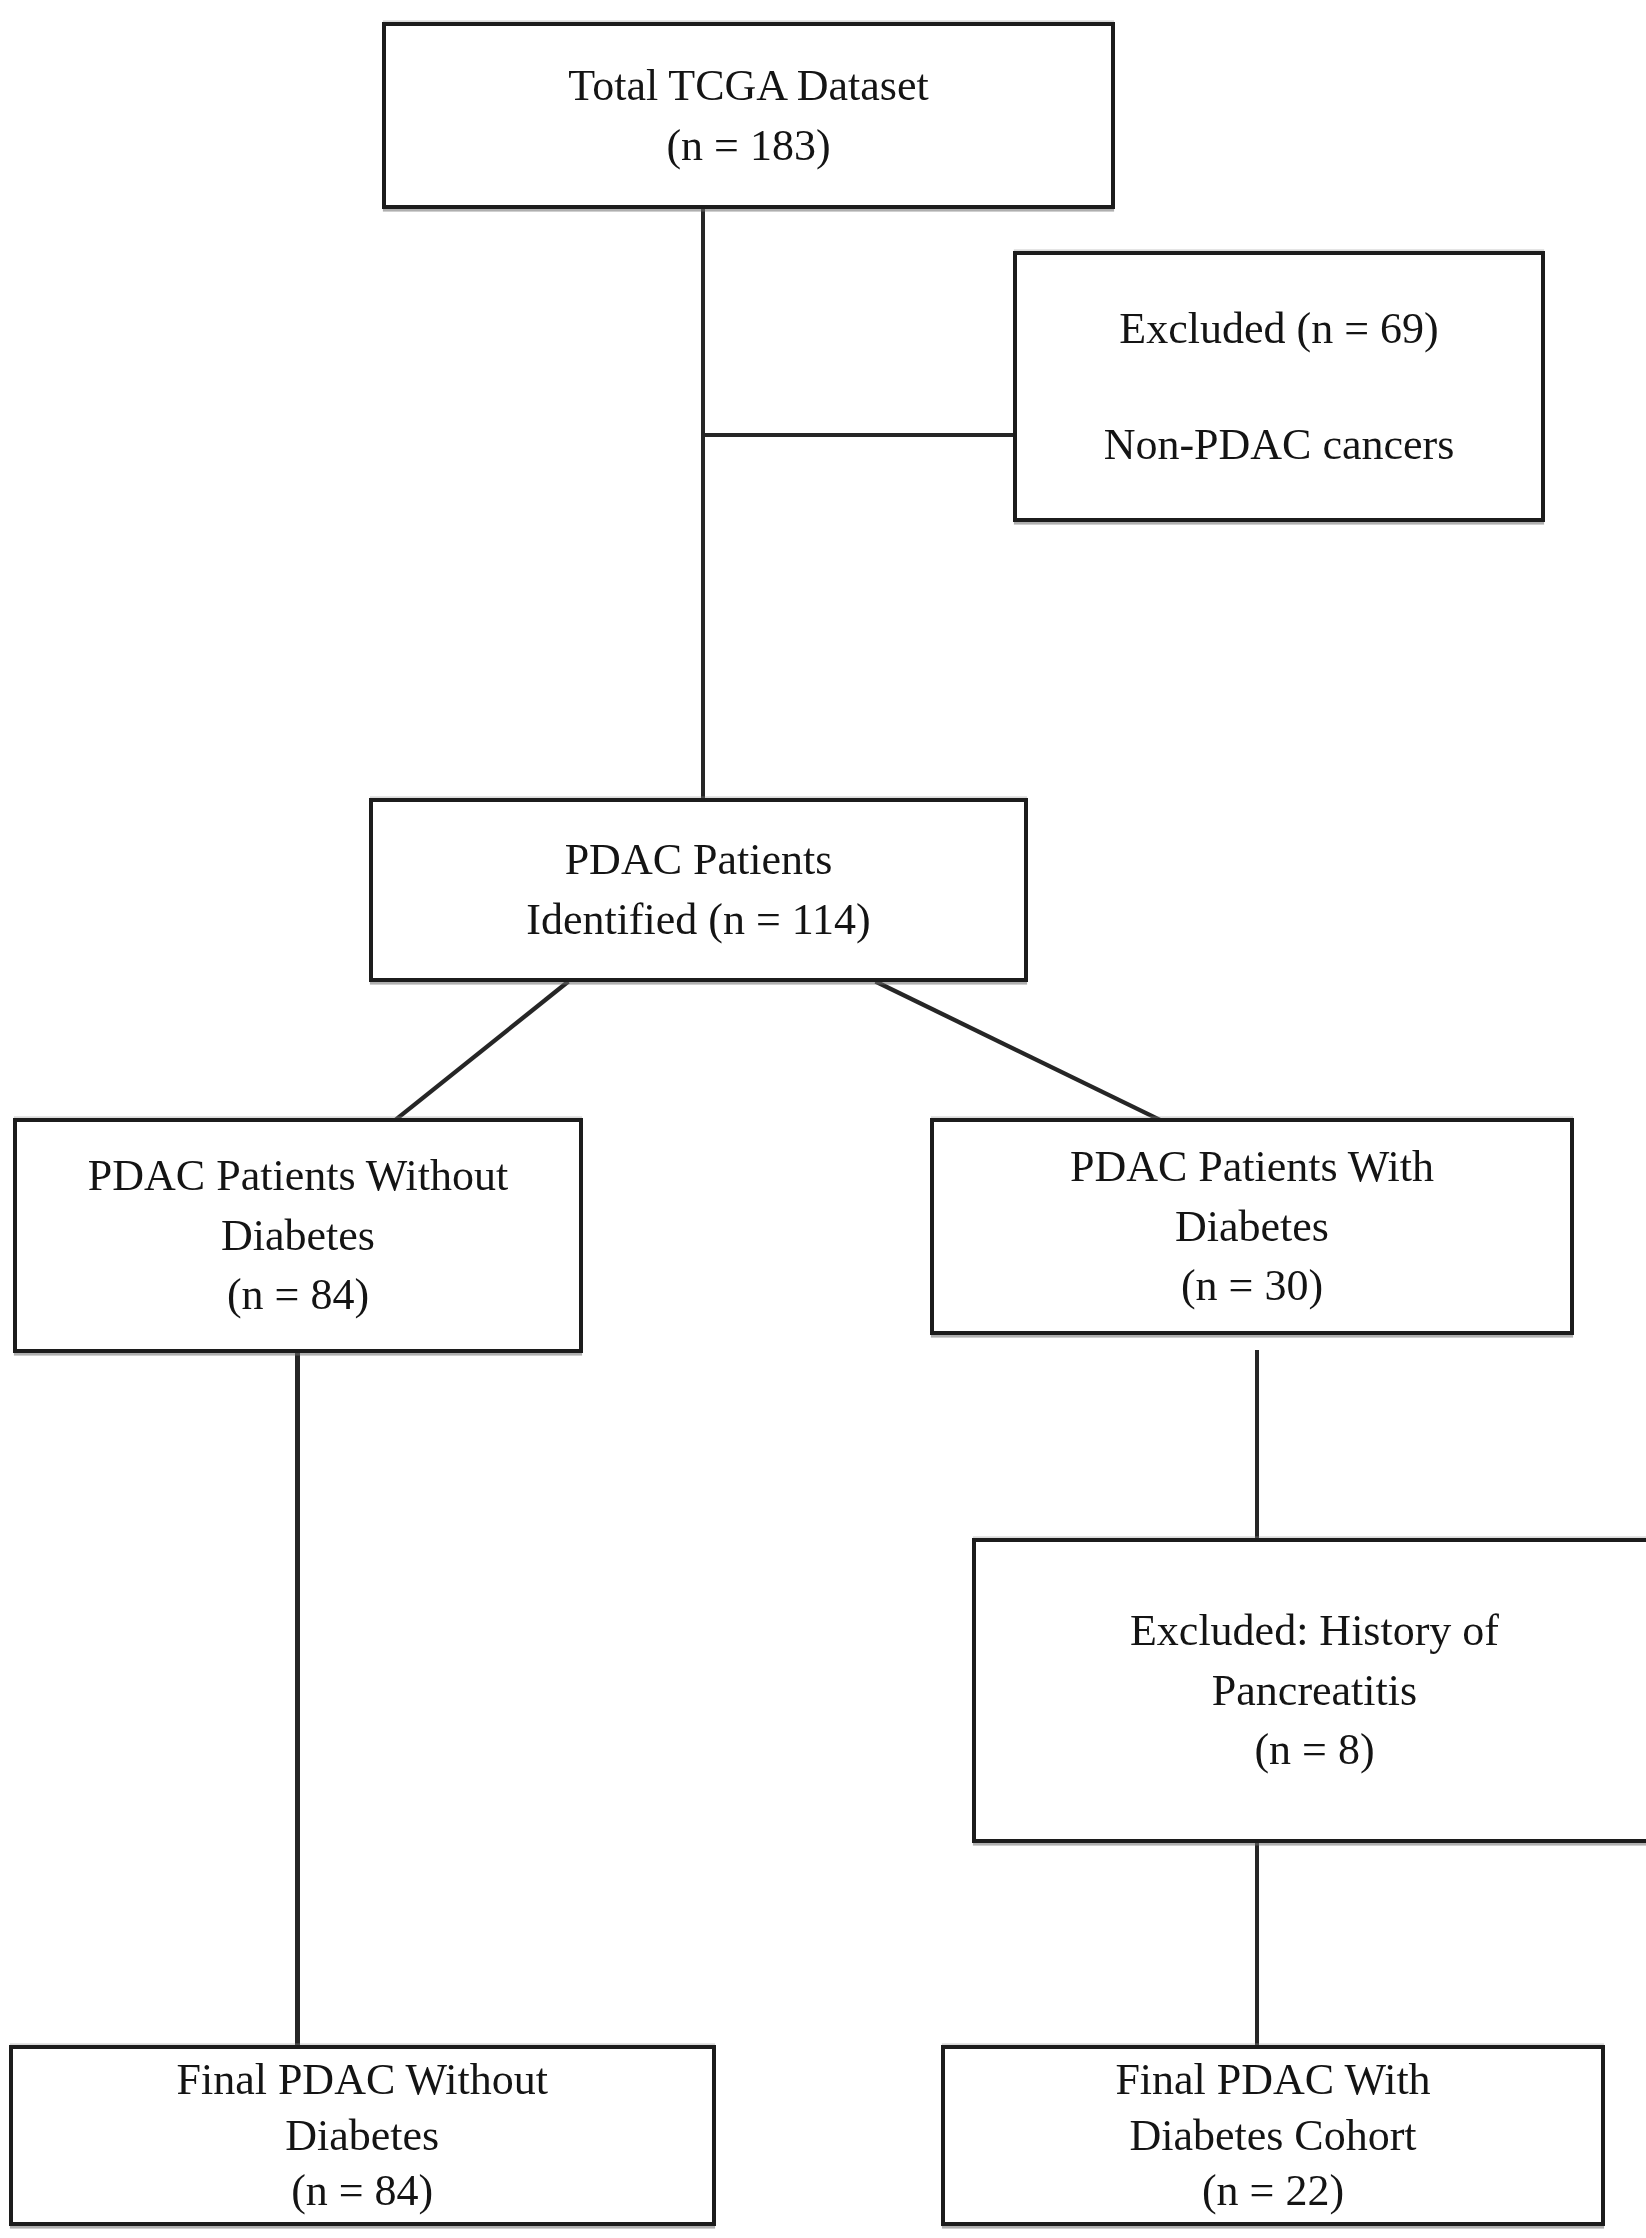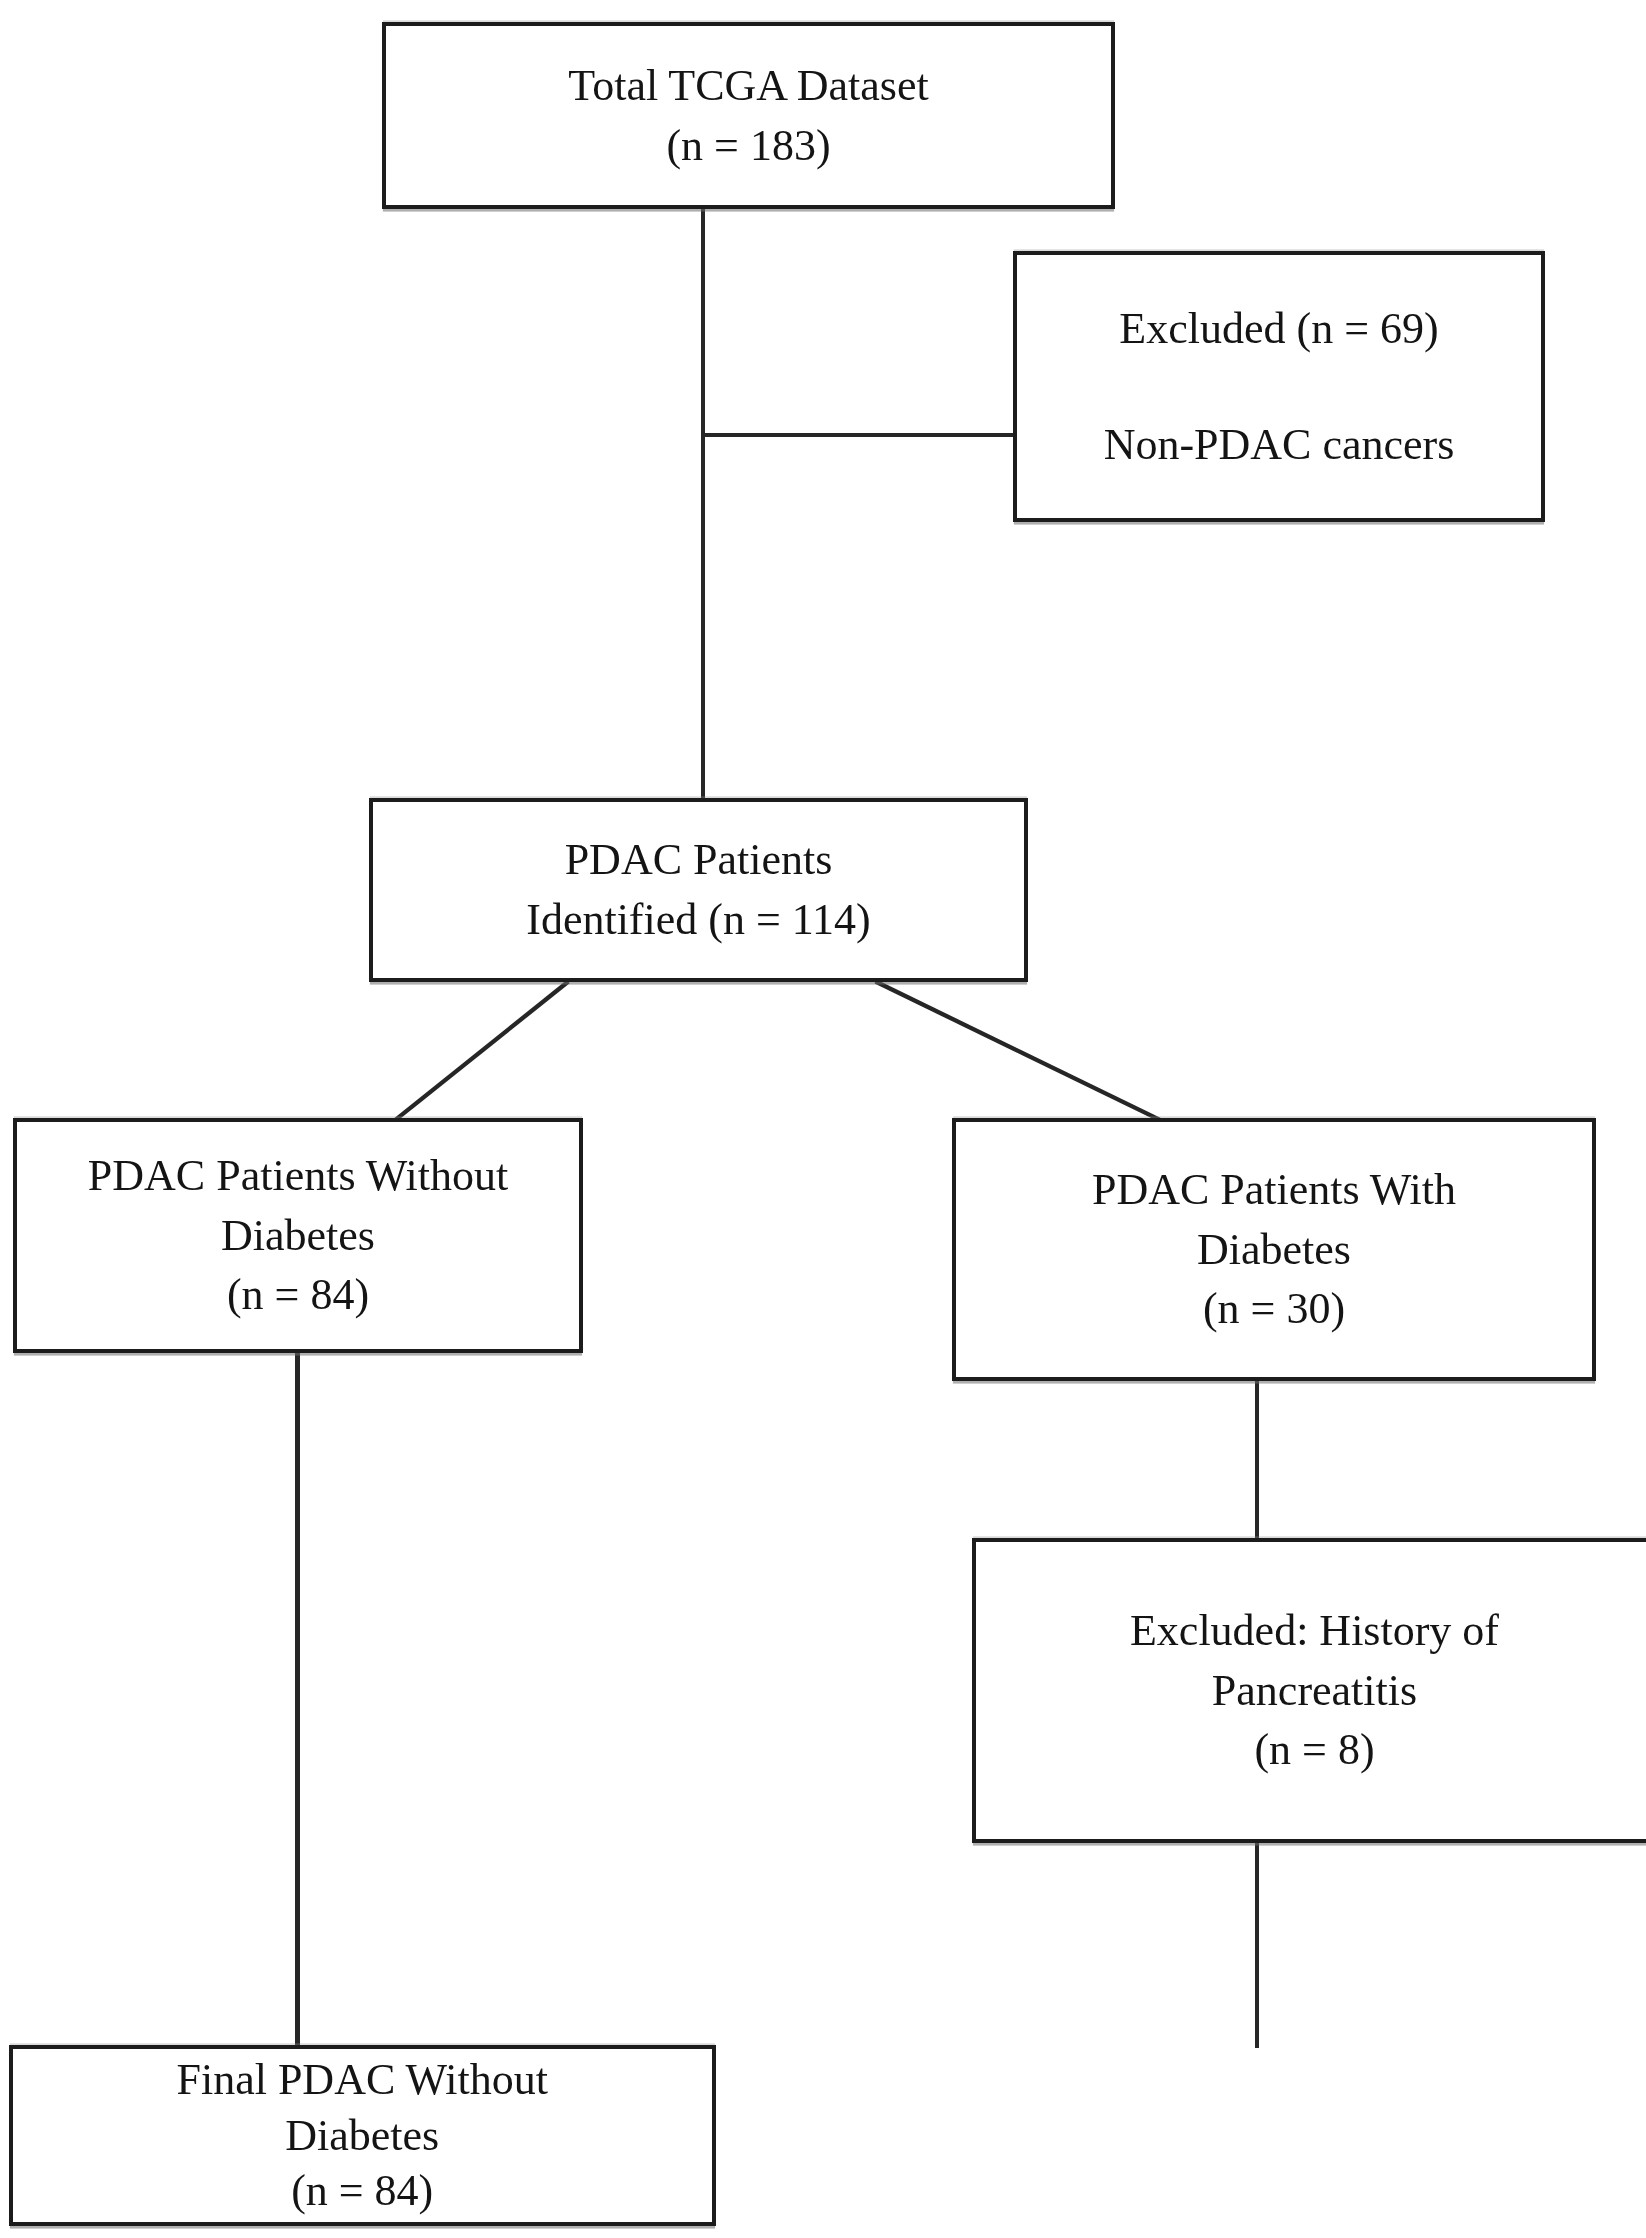--- a/index.html
+++ b/index.html
@@ -40,21 +40,21 @@
     color: #141414;
     font-size: 44px;
     line-height: 1.36;
   }
   .node .ln { display: block; white-space: nowrap; }
 
   .n-total    { left: 382px;  top: 22px;   width: 733px; height: 187px; }
   .n-excl1    { left: 1013px; top: 251px;  width: 532px; height: 271px; }
   .n-ident    { left: 369px;  top: 798px;  width: 659px; height: 184px; }
   .n-wo       { left: 13px;   top: 1118px; width: 570px; height: 235px; }
-  .n-w        { left: 952px; top: 1118px; width: 644px; height: 263px; }
+  .n-w        { left: 930px; top: 1118px; width: 644px; height: 217px; }
   .n-excl2    { left: 972px; top: 1538px; width: 685px; height: 305px; }
   .n-final-wo { left: 8.7px;   top: 2045px; width: 707px; height: 181px; line-height: 1.27; }
   .n-final-w  { left: 941px; top: 2045px; width: 664px; height: 181px; line-height: 1.27; }
 
   .gap-top { margin-top: 56px; }
 </style>
 </head>
 <body>
 
 <div id="stage">
@@ -101,15 +101,20 @@
     <span class="ln">Pancreatitis</span>
     <span class="ln">(n = 8)</span>
   </div>
 
   <div class="node n-final-wo">
     <span class="ln">Final PDAC Without</span>
     <span class="ln">Diabetes</span>
     <span class="ln">(n = 84)</span>
   </div>
 
+  <div class="node n-final-w">
+    <span class="ln">Final PDAC With</span>
+    <span class="ln">Diabetes Cohort</span>
+    <span class="ln">(n = 22)</span>
+  </div>
 
 </div>
 
 
 </body></html>

